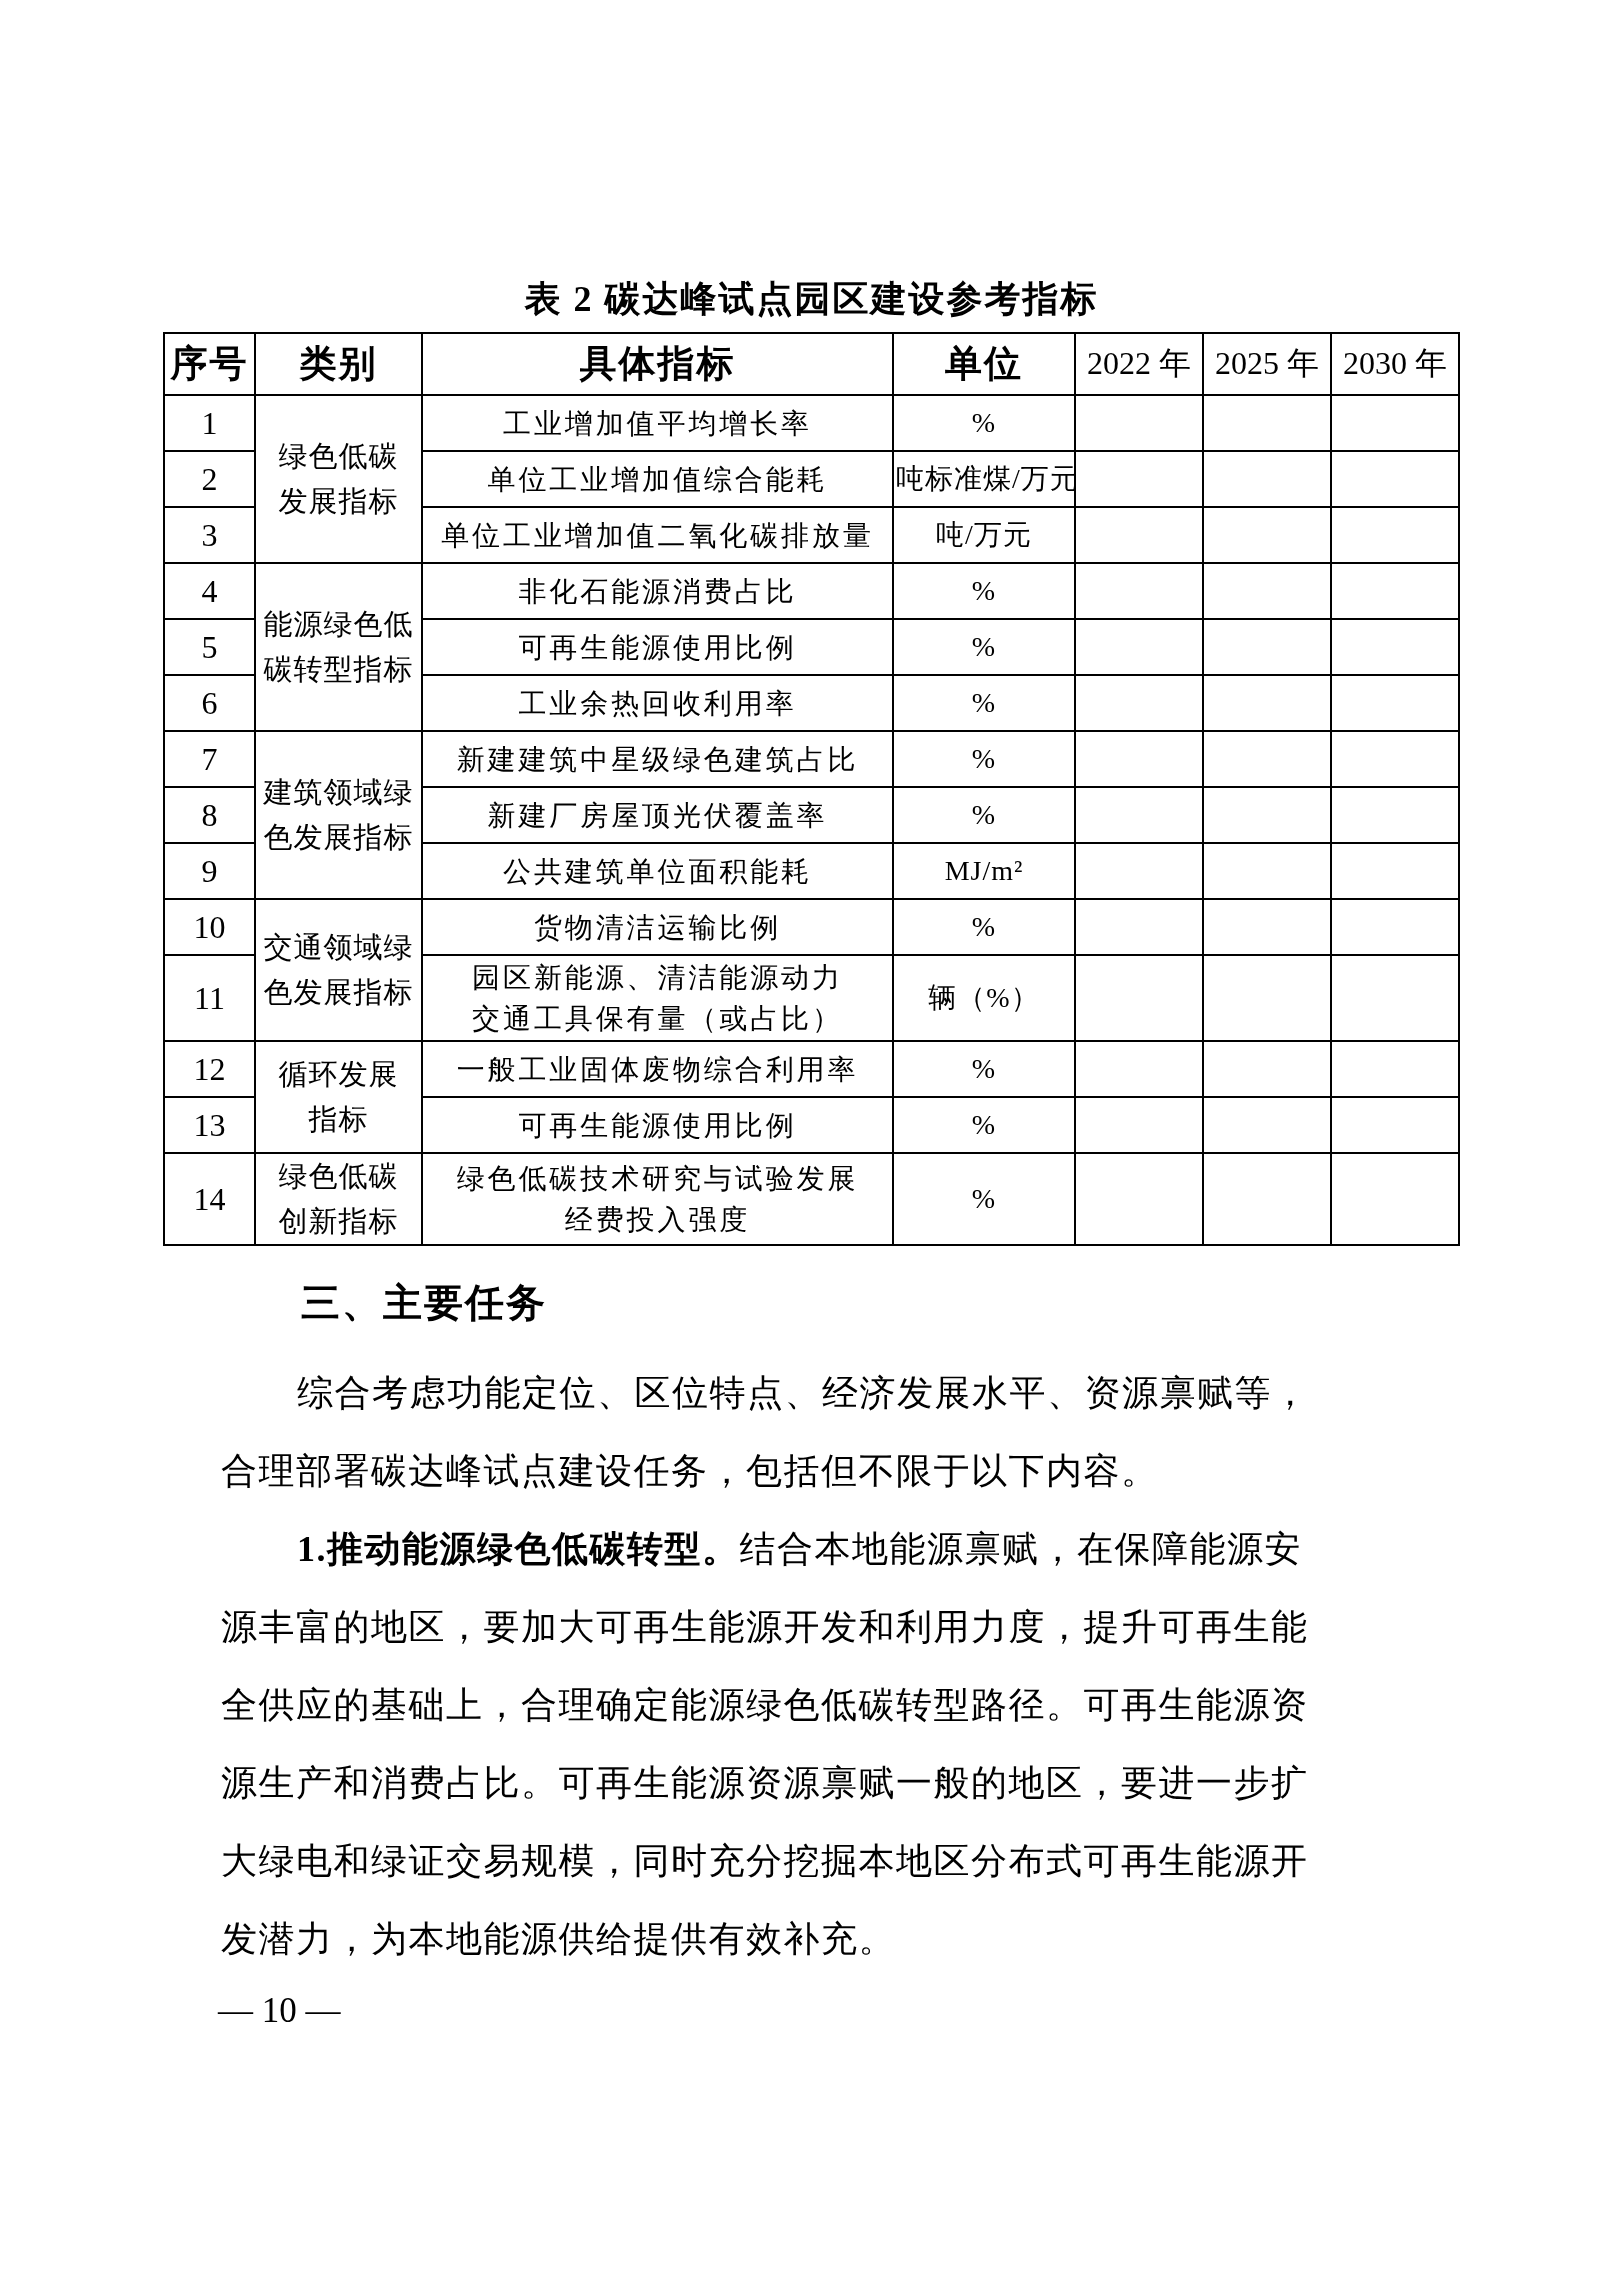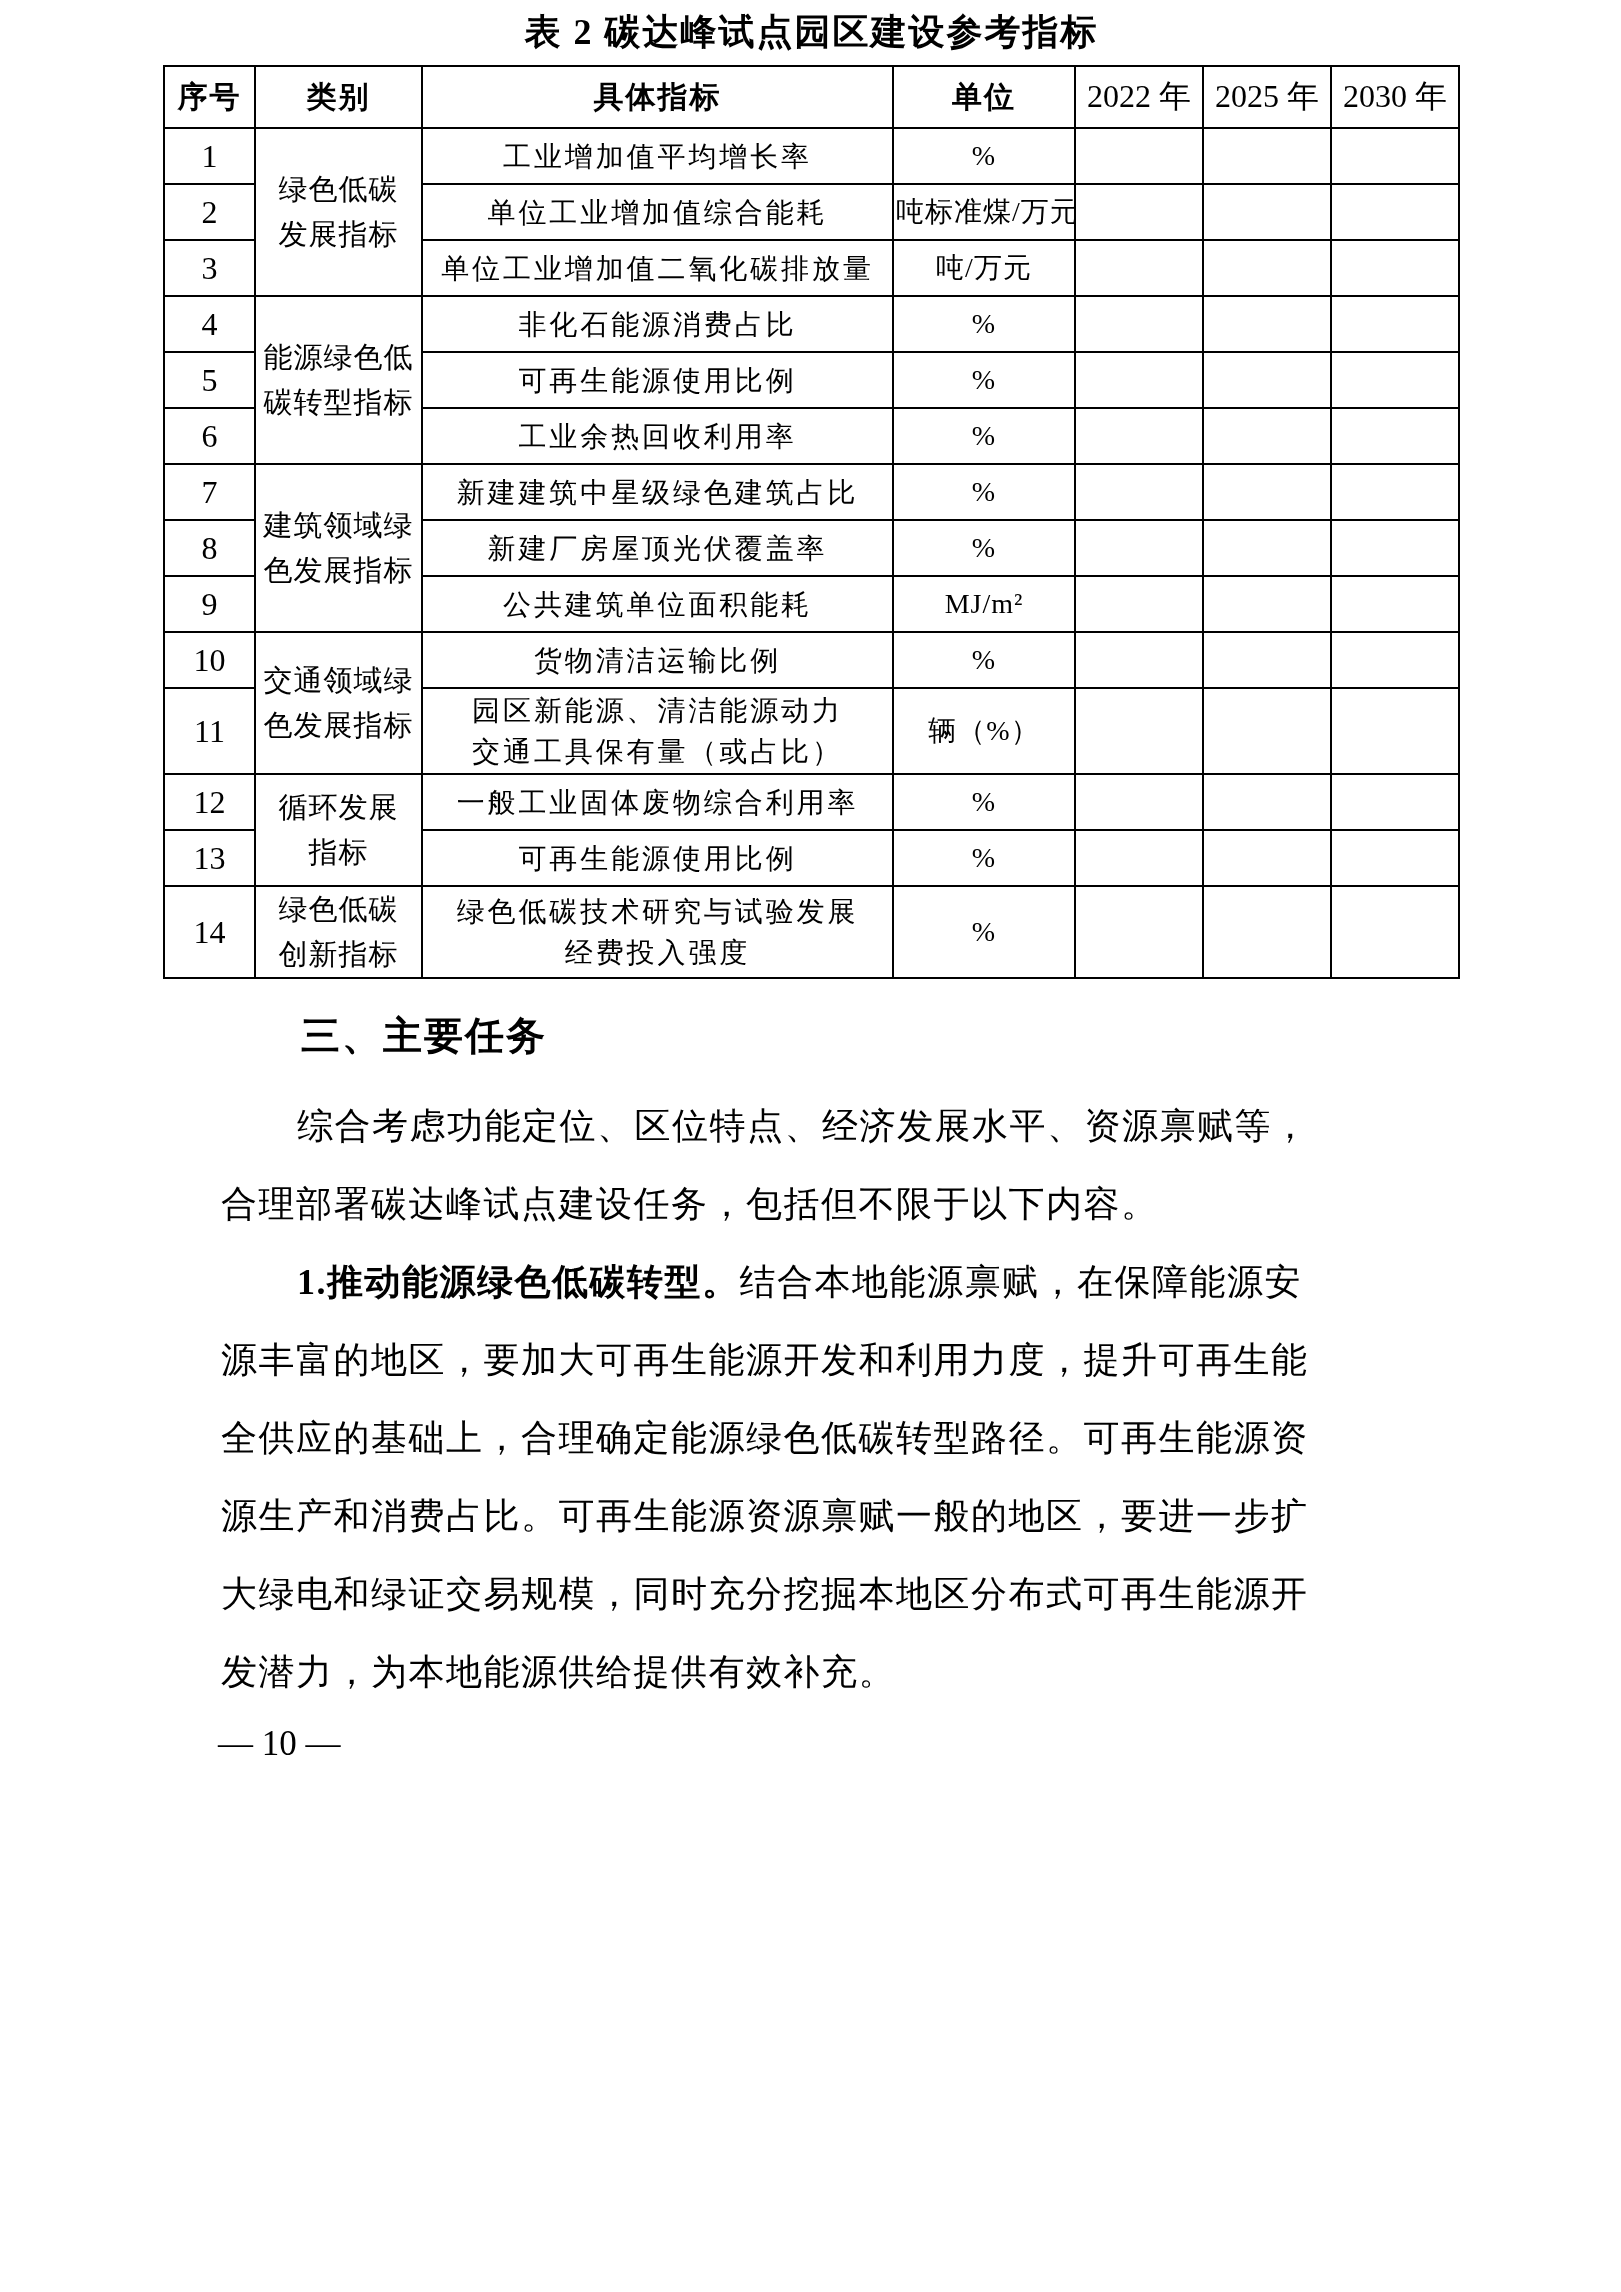--- a/index.html
+++ b/index.html
@@ -8,20 +8,21 @@
     width:1621px; height:2293px;
     margin:0 auto;
     background:#ffffff;
     color:#000;
     overflow:hidden;
     font-family:"Liberation Serif", serif;
   }
   
   .table-title {
     margin:0 0 0 163px;
+    padding-top:267px;
     width:1297px;
     height:65px; line-height:65px;
     text-align:center;
     font-size:36px;
     font-weight:700;
     letter-spacing:2px;
     font-family:"Liberation Serif", serif;
   }
   
   table.indicators {
@@ -35,21 +36,21 @@
     padding:0 2px;
     text-align:center;
     vertical-align:middle;
     overflow:hidden;
   }
   tr.h-row  { height:62px; }
   tr.s-row  { height:56px; }
   tr.t-row  { height:86px; }
   th.h-cn {
     font-family:Liberation Sans, sans-serif;
-    font-weight:700; font-size:30px; letter-spacing:2px;
+    font-weight:700; font-size:37px; letter-spacing:2px;
   }
   th.h-yr {
     font-family:"Liberation Serif", serif;
     font-weight:400; font-size:32px; white-space:nowrap;
   }
   td.c-no   { font-size:32px; }
   td.c-cat  { font-size:29px; letter-spacing:1px; line-height:45px; white-space:nowrap; }
   td.c-ind  { font-size:28px; letter-spacing:2.9px; line-height:41px; white-space:nowrap; }
   td.c-unit { font-size:28px; letter-spacing:1px; white-space:nowrap; }
   td.c-yr   { }

